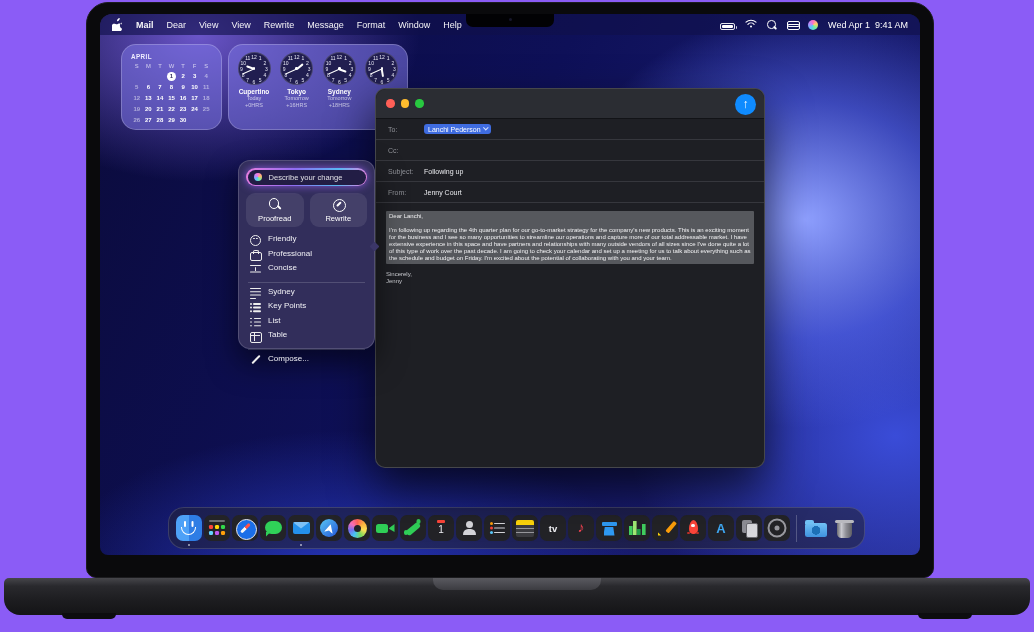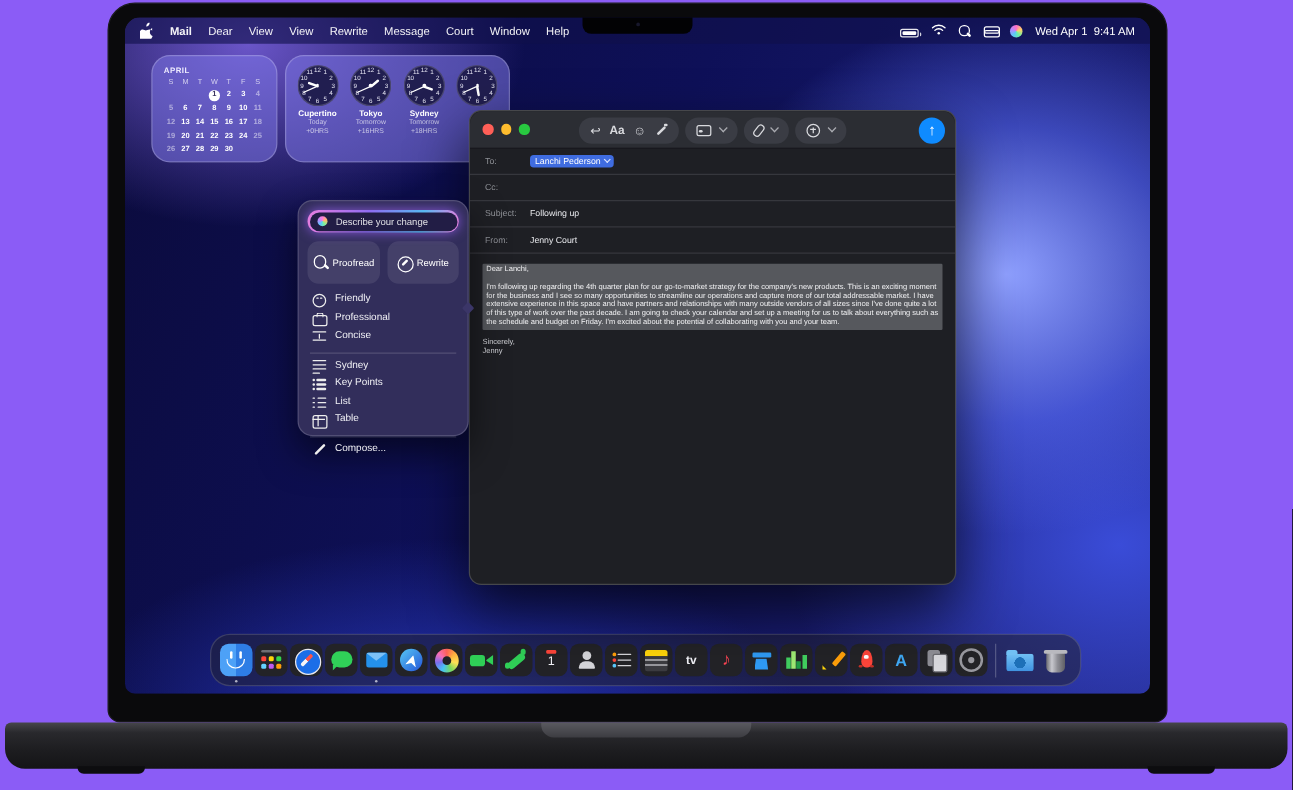--- a/index.html
+++ b/index.html
@@ -65,21 +65,21 @@
   
   .wt-pop{position:absolute;left:138px;top:146px;width:137px;height:189px;background:rgba(52,47,92,.97);
     border:0.5px solid rgba(255,255,255,.16);border-radius:12px;box-shadow:0 14px 30px rgba(0,0,0,.55);padding:7px;z-index:30;color:#f0f0f5;}
   .wt-arrow{position:absolute;right:-3.5px;top:82px;width:7px;height:7px;background:#3b3668;transform:rotate(45deg);border-radius:1px;}
   .wt-input-wrap{padding:1.5px;border-radius:10px;background:linear-gradient(100deg,#e77ee0,#8f6cf2 40%,#57b9f2 75%,#e77ee0);box-shadow:0 0 9px rgba(160,100,255,.75);}
   .wt-input{display:flex;align-items:center;gap:5px;background:#221d45;border-radius:8.5px;height:15px;padding:0 6px;}
   .wt-ai{width:8px;height:8px;border-radius:50%;background:conic-gradient(#ff7ad9,#ffb86b,#7ef29a,#59c8ff,#b98bff,#ff7ad9);flex:0 0 auto;}
   .wt-input input{flex:1;min-width:0;background:transparent;border:none;outline:none;color:#fff;font-size:7.6px;font-family:"Liberation Sans",sans-serif;}
   .wt-input input::placeholder{color:rgba(255,255,255,.85);}
   .wt-btns{display:flex;gap:6px;margin-top:7px;}
-  .wt-btn{flex:1;background:rgba(255,255,255,.09);border-radius:9px;display:flex;flex-direction:row;align-items:center;justify-content:center;gap:3px;height:34px;font-size:7.6px;color:#fff;}
+  .wt-btn{flex:1;background:rgba(255,255,255,.09);border-radius:9px;display:flex;flex-direction:column;align-items:center;justify-content:center;gap:3px;height:34px;font-size:7.6px;color:#fff;}
   .wt-big-ic{width:13px;height:13px;position:relative;}
   .wt-big-ic.pf::before{content:"";position:absolute;width:8.5px;height:8.5px;border:1.4px solid #fff;border-radius:50%;left:.5px;top:.5px;}
   .wt-big-ic.pf::after{content:"";position:absolute;width:1.6px;height:4.5px;background:#fff;border-radius:1px;transform:rotate(-45deg);left:9.5px;top:7.4px;}
   .wt-big-ic.rw::before{content:"";position:absolute;width:11px;height:11px;border:1.4px solid #fff;border-radius:50%;left:1px;top:1px;}
   .wt-big-ic.rw::after{content:"";position:absolute;width:1.6px;height:6px;background:#fff;border-radius:1px;transform:rotate(45deg);left:5.8px;top:3.5px;}
   .wt-sec{margin-top:7px;}
   .wt-row{height:14.5px;display:flex;align-items:flex-start;gap:7px;padding:0 4px;font-size:8px;border-radius:5px;}
   .wt-div{height:1px;background:rgba(255,255,255,.16);margin:4px 2px;}
   .wt-ic{width:11px;height:11px;position:relative;flex:0 0 auto;}
   .wt-ic::before,.wt-ic::after{content:"";position:absolute;}
@@ -210,21 +210,21 @@
               <path fill="#fff" d="M150 69c-1 1-28 16-28 48 0 37 33 50 34 50 0 1-5 18-17 36-11 16-22 31-39 31-17 0-21-10-40-10-19 0-26 10-41 10-17 0-29-17-40-33C-7 177-16 137-2 110 5 96 18 87 32 87c17 0 31 11 40 11 9 0 26-12 45-12 7 0 24 1 33 17zM119 0c2 12-3 24-10 33-7 9-19 16-31 15-2-12 4-25 11-33C96 6 109 0 119 0z"></path>
             </svg>
         </span>
         <span style="display:flex;gap:13px;">
             <span class="mb-item mb-active">Mail</span>
             <span class="mb-item">Dear</span>
             <span class="mb-item">View</span>
             <span class="mb-item">View</span>
             <span class="mb-item">Rewrite</span>
             <span class="mb-item">Message</span>
-            <span class="mb-item">Court</span>
+            <span class="mb-item">Format</span>
             <span class="mb-item">Window</span>
             <span class="mb-item">Help</span>
           </span>
         <span class="mb-right">
           <span class="ic-batt"></span>
           <span>
             <svg width="12" height="9" viewBox="0 0 12 9" fill="none" stroke="#fff" stroke-width="1.1" stroke-linecap="round">
                 <path d="M1 3.2 A7.2 7.2 0 0 1 11 3.2"></path>
                 <path d="M2.9 5.3 A4.4 4.4 0 0 1 9.1 5.3"></path>
                 <circle cx="6" cy="7.6" r="1" fill="#fff" stroke="none"></circle>
@@ -437,40 +437,20 @@
         </div>
       </div>
 
       <div class="mailwin">
         <div class="mw-head">
           <span class="tls">
             <span class="tl tl-r"></span>
             <span class="tl tl-y"></span>
             <span class="tl tl-g"></span>
           </span>
-          <span class="mw-tools">
-            <span class="tb">
-              <span class="ic-undo"></span>
-              <span class="ic-aa">Aa</span>
-              <span class="ic-emoji"></span>
-              <span class="ic-wand"></span>
-            </span>
-            <span class="tb">
-              <span class="ic-photo"></span>
-              <span class="chev"></span>
-            </span>
-            <span class="tb">
-              <span class="ic-clip"></span>
-              <span class="chev"></span>
-            </span>
-            <span class="tb">
-              <span class="ic-later"></span>
-              <span class="chev"></span>
-            </span>
-          </span>
           <span class="send-btn"></span>
         </div>
         <div>
             <div class="mw-field">
               <span class="mw-label">To:</span>
               <span class="to-pill">
                 <span>Lanchi Pederson</span>
                 <span class="pill-chev"></span>
               </span>
             </div>

